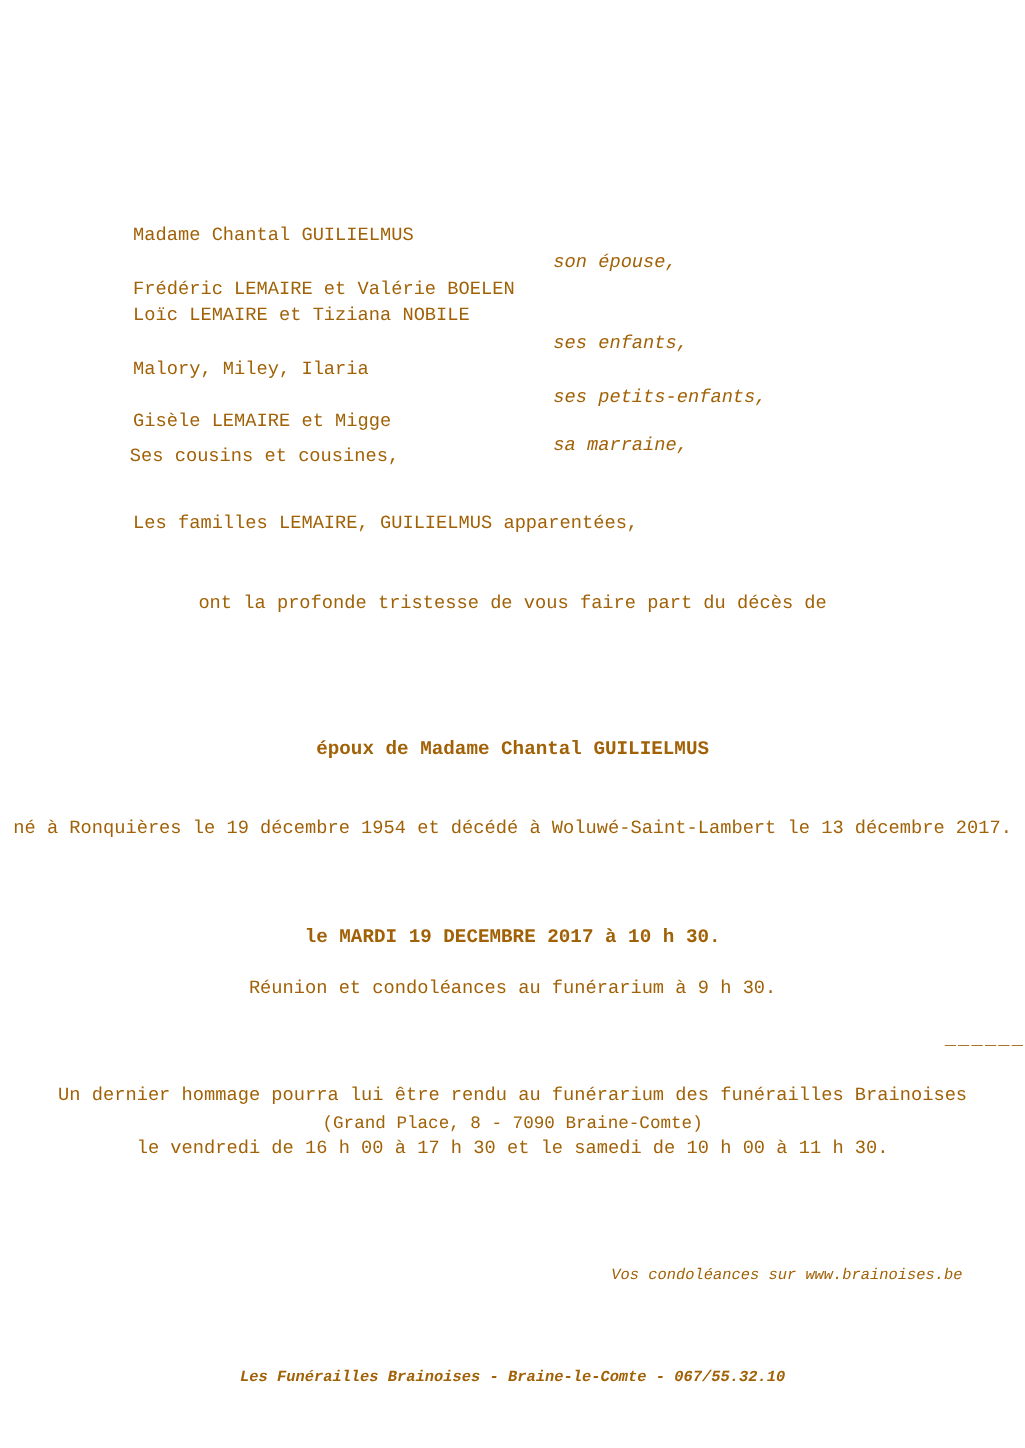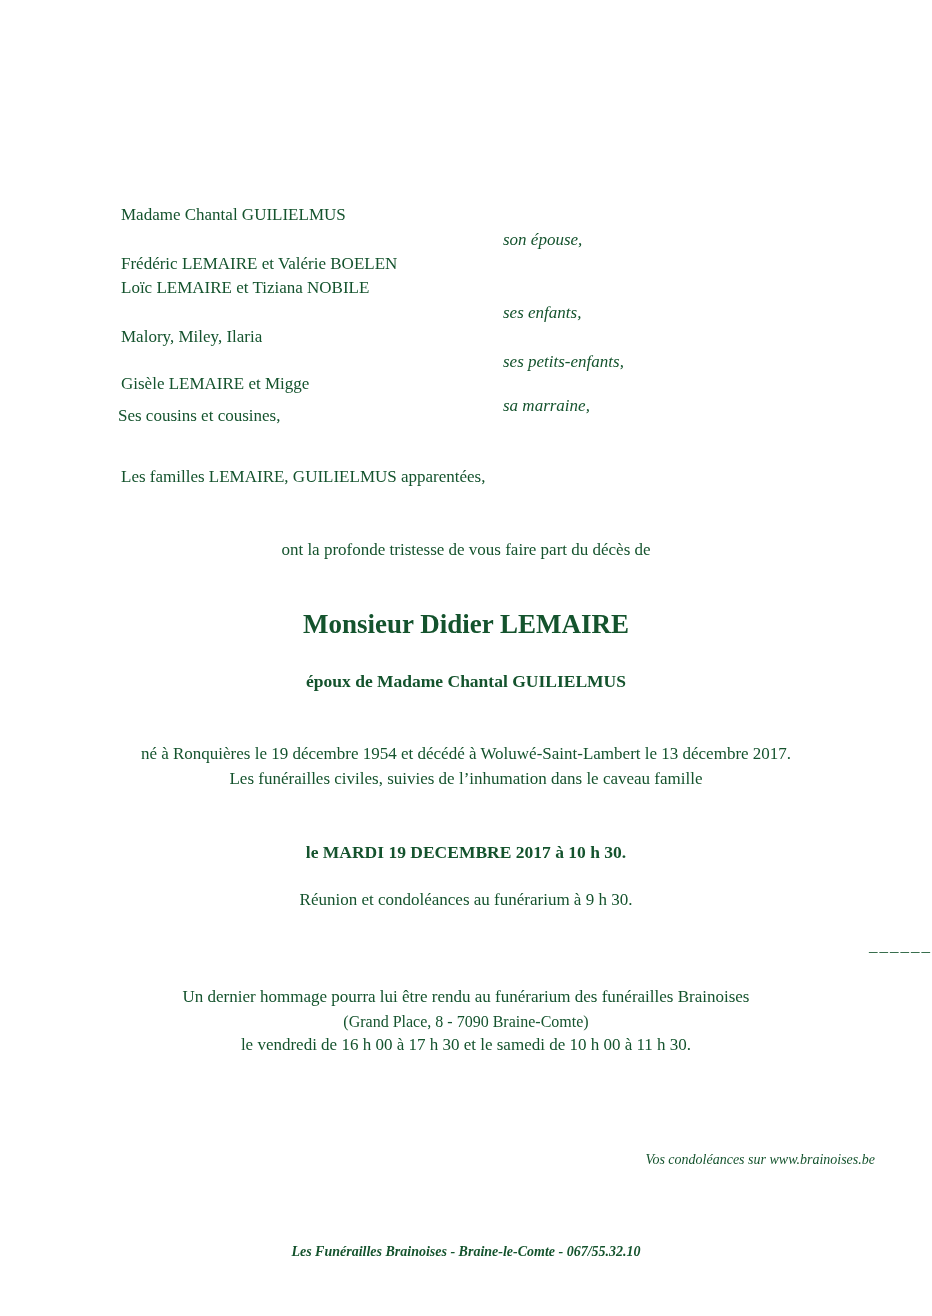--- a/index.html
+++ b/index.html
@@ -5,22 +5,22 @@
   html, body {
     margin: 0;
     padding: 0;
     background: #ffffff;
   }
   #page {
     position: relative;
     width: 932px;
     height: 1316px;
     background: #ffffff;
-    color: #14532d;
-    font-family: Liberation Serif, serif;
+    color: #a16207;
+    font-family: Liberation Mono, monospace;
     font-size: 17px;
     overflow: hidden;
   }
   .ln {
     position: absolute;
     white-space: nowrap;
     line-height: 1.2;
   }
   .centered {
     left: 0;
@@ -85,24 +85,22 @@
   <div class="ln names f4">Loïc LEMAIRE et Tiziana NOBILE</div>
   <div class="ln relation f5">ses enfants,</div>
   <div class="ln names f6">Malory, Miley, Ilaria</div>
   <div class="ln relation f7">ses petits-enfants,</div>
   <div class="ln names f8">Gisèle LEMAIRE et Migge</div>
   <div class="ln relation f9">sa marraine,</div>
   <div class="ln names f10">Ses cousins et cousines,</div>
   <div class="ln centered p-intro">ont la profonde tristesse de vous faire part du décès de</div>
 
   <div class="ln names f11">Les familles LEMAIRE, GUILIELMUS apparentées,</div>
-  <div class="ln centered p-title">Monsieur Didier LEMAIRE</div>
   <div class="ln centered p-spouse">époux de Madame Chantal GUILIELMUS</div>
   <div class="ln centered p-life">né à Ronquières le 19 décembre 1954 et décédé à Woluwé-Saint-Lambert le 13 décembre 2017.</div>
-  <div class="ln centered p-fun1">Les funérailles civiles, suivies de l’inhumation dans le caveau famille</div>
   <div class="ln centered p-date">le MARDI 19 DECEMBRE 2017 à 10 h 30.</div>
   <div class="ln centered p-reunion">Réunion et condoléances au funérarium à 9 h 30.</div>
   <div class="ln centered p-sep">______</div>
   <div class="ln centered p-hom1">Un dernier hommage pourra lui être rendu au funérarium des funérailles Brainoises</div>
   <div class="ln centered p-hom2">(Grand Place, 8 - 7090 Braine-Comte)</div>
   <div class="ln centered p-hom3">le vendredi de 16 h 00 à 17 h 30 et le samedi de 10 h 00 à 11 h 30.</div>
 
   <div class="ln p-condolences">Vos condoléances sur www.brainoises.be</div>
   <div class="ln centered p-footer">Les Funérailles Brainoises - Braine-le-Comte - 067/55.32.10</div>
 

